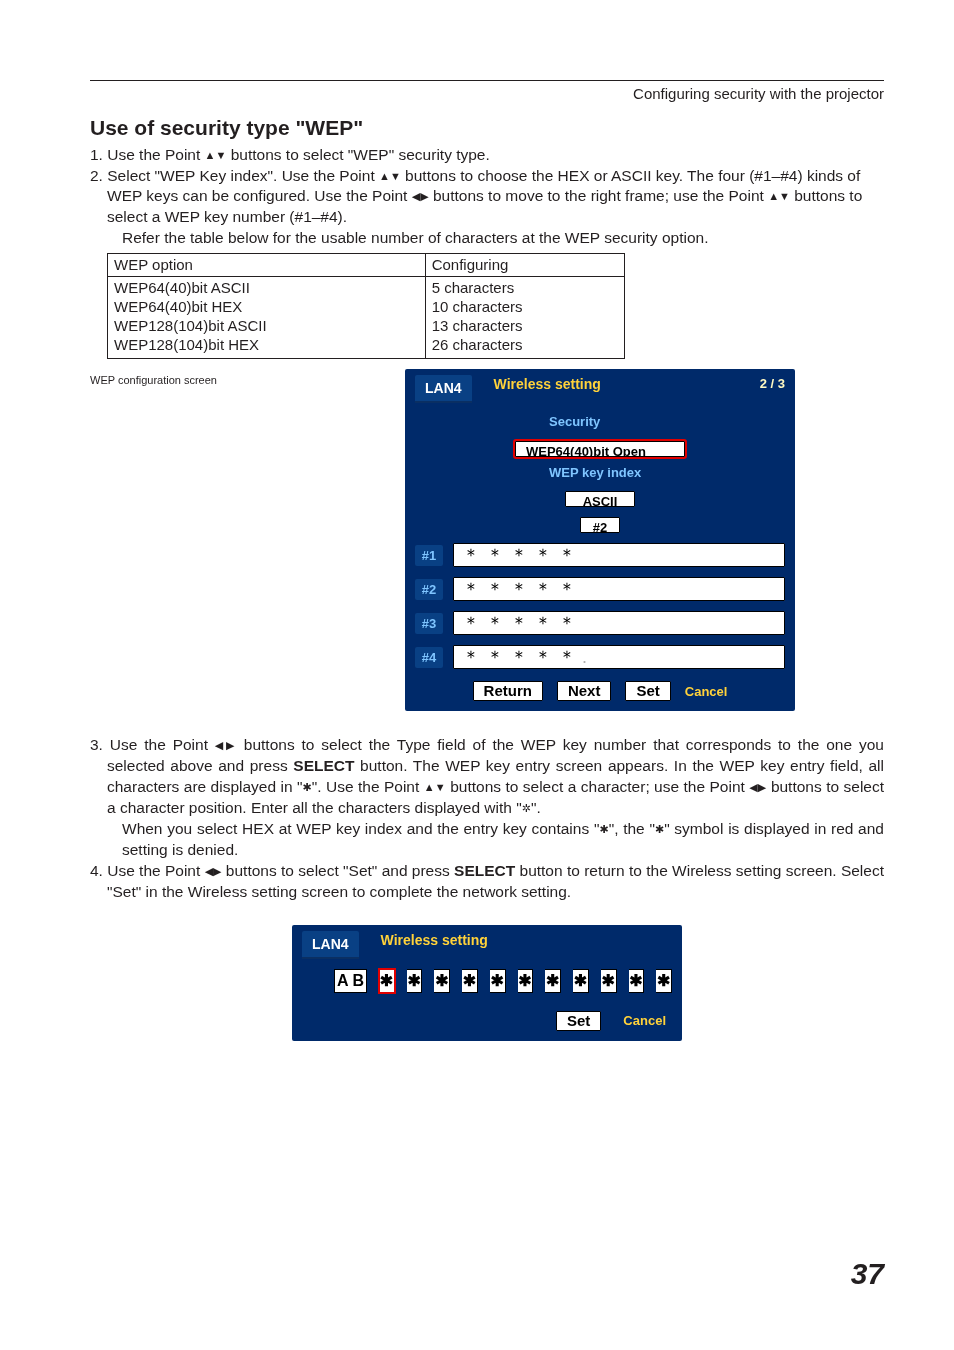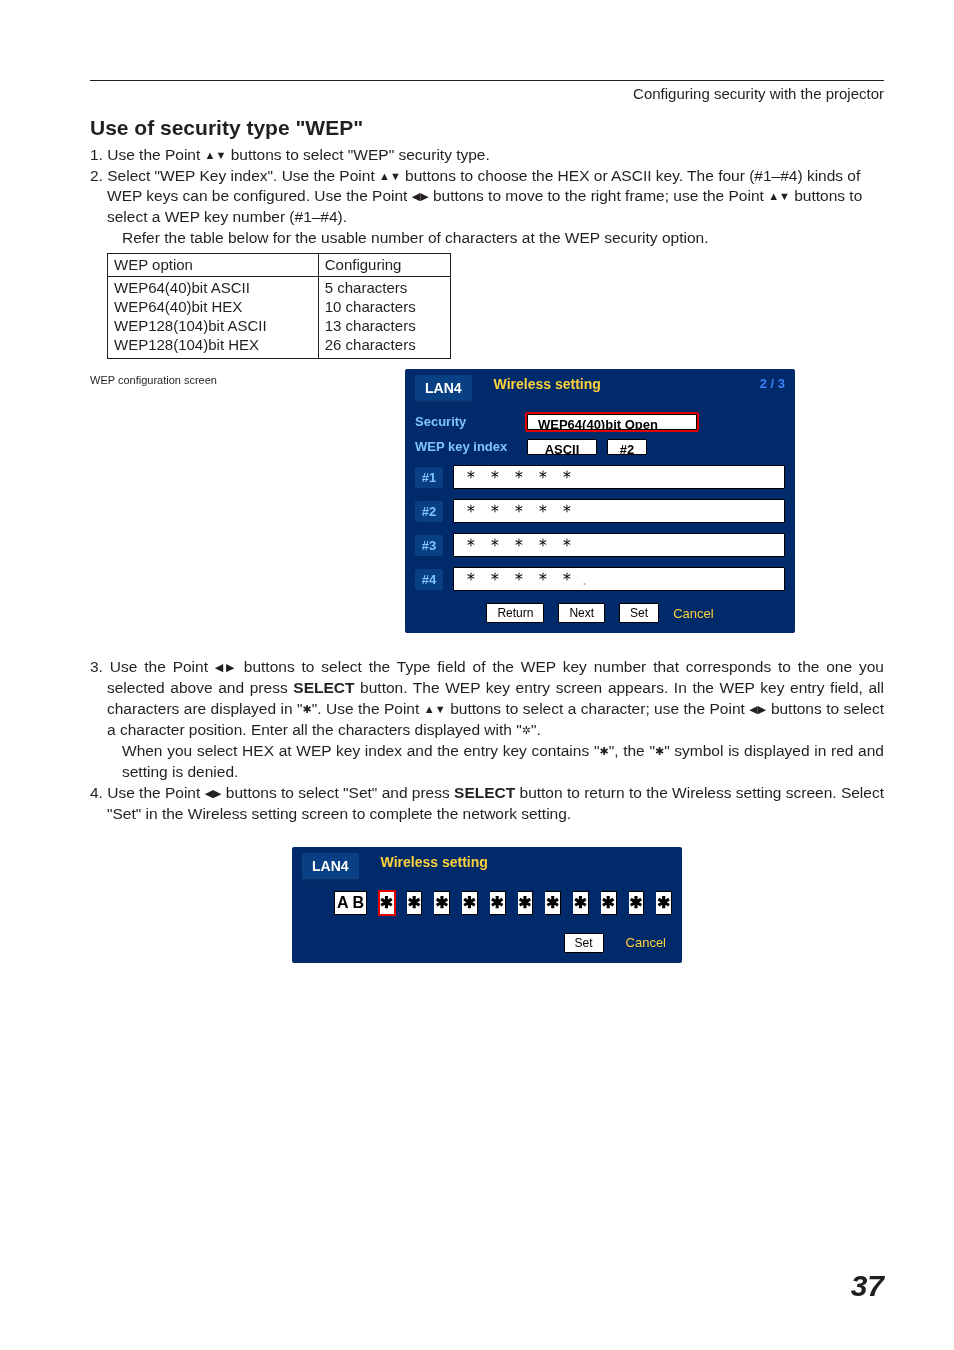--- a/index.html
+++ b/index.html
@@ -41,21 +41,21 @@
   .tri-down::before { content: "▼"; font-size: 11px; position: relative; top: -1px; }
   .tri-left::before { content: "◀"; font-size: 11px; position: relative; top: -1px; }
   .tri-right::before { content: "▶"; font-size: 11px; position: relative; top: -1px; }
   .asterisk::before { content: "✱"; font-size: 11px; position: relative; top: -1px; }
   .hollowast::before { content: "✲"; font-size: 11px; position: relative; top: -1px; }
 
   
   table.char-table {
     border-collapse: collapse;
     margin: 4px 0 8px 17px;
-    width: 344px;
+    width: 518px;
     font-size: 15px;
   }
   table.char-table td, table.char-table th {
     border: 1px solid #231f20;
     padding: 1px 6px 1px 6px;
     text-align: left;
     font-weight: normal;
     vertical-align: top;
   }
   table.char-table td.cell-list { padding: 2px 6px 4px 6px; line-height: 1.25; }
@@ -81,23 +81,23 @@
   .osd1 { width: 390px; padding: 6px 10px 10px 10px; }
   .osd2 { width: 390px; padding: 6px 10px 10px 10px; }
 
   .osd-topline { display: flex; align-items: flex-start; gap: 22px; margin-bottom: 10px; position: relative; }
   .tab-lan {
     background: #094084; color: #fff; font-weight: bold;
     padding: 4px 10px 5px 10px; border-radius: 2px 2px 0 0;
     box-shadow: inset 0 -2px 0 #0a2f63;
   }
   .osd-title { color: #ffd23a; font-weight: bold; }
-  .page-ind { margin-left: auto; color: #3b82f6; font-weight: bold; font-size: 13px; }
-
-  .osd-row { display: flex; align-items: center; gap: 10px; margin-bottom: 7px; }
+  .page-ind { margin-left: auto; color: #fef9c3; font-weight: bold; font-size: 13px; }
+
+  .osd-row { display: flex; align-items: center; gap: 10px; margin-bottom: 7px; flex-direction: column; }
   .osd-label { color: #7fc5ff; font-weight: bold; font-size: 13px; width: 102px; }
   .osd-field {
     background: #fff; color: #000; border: 1px solid #000;
     padding: 1px 10px; font-weight: bold; font-size: 13px;
     min-width: 140px; text-align: left; height: 16px; line-height: 17px;
     border-radius: 1px;
   }
   .osd-field.sel { outline: 2px solid #e10000; outline-offset: 0; }
   .osd-field.small { min-width: 70px; text-align: center; }
   .osd-field.mini { min-width: 40px; text-align: center; }
@@ -110,24 +110,24 @@
   .key-field {
     flex: 1; background: #fff; color: #000; border: 1px solid #000;
     height: 24px; padding: 0 8px; font-family: Arial; font-size: 18px;
     letter-spacing: 6px; line-height: 22px; border-radius: 1px;
   }
   .key-field .grey { color: #b0b0b0; }
 
   .osd-btnrow { display: flex; gap: 14px; justify-content: center; margin-top: 12px; align-items: center; }
   .osd-btn {
     background: #fff; color: #000; border: 1px solid #000;
-    height: 20px; padding: 0 10px; font-weight: normal; font-size: 12px;
+    height: 20px; padding: 0 10px; font-weight: bold; font-size: 15px;
     line-height: 18px; border-radius: 1px;
   }
-  .cancel-label { color: #ffd23a; font-weight: normal; font-size: 13px; }
+  .cancel-label { color: #ffd23a; font-weight: bold; font-size: 13px; }
 
   
   .entry-row { display: flex; gap: 12px; margin: 8px 0 18px 32px; }
   .entry-field, .entry-cell {
     background: #fff; color: #000; font-family: Arial; font-size: 16px;
     font-weight: bold; text-align: center; line-height: 22px;
   }
   .entry-field {
     border: 1px solid #000; width: 42px; height: 24px;
   }
@@ -135,21 +135,21 @@
     border: 1px solid #000; width: 20px; height: 24px; border-left: none;
   }
   .entry-cell.sel { outline: 2px solid #e10000; outline-offset: -1px; z-index: 1; }
 
   .osd2 .osd-btnrow { justify-content: flex-end; gap: 22px; padding-right: 6px; }
   .osd2 .blue-label2 { color: #7fc5ff; font-weight: bold; font-size: 14px; margin: 6px 0 2px 0; display: block; }
 
   .page-number {
     position: absolute;
     right: 70px;
-    bottom: 44px;
+    bottom: 56px;
     font-size: 30px;
     font-weight: 700;
     font-style: italic;
     color: #231f20;
   }
 
   .centered-fig { display: flex; justify-content: center; margin: 22px 0 0 0; }
 </style>
 </head>
 <body>

